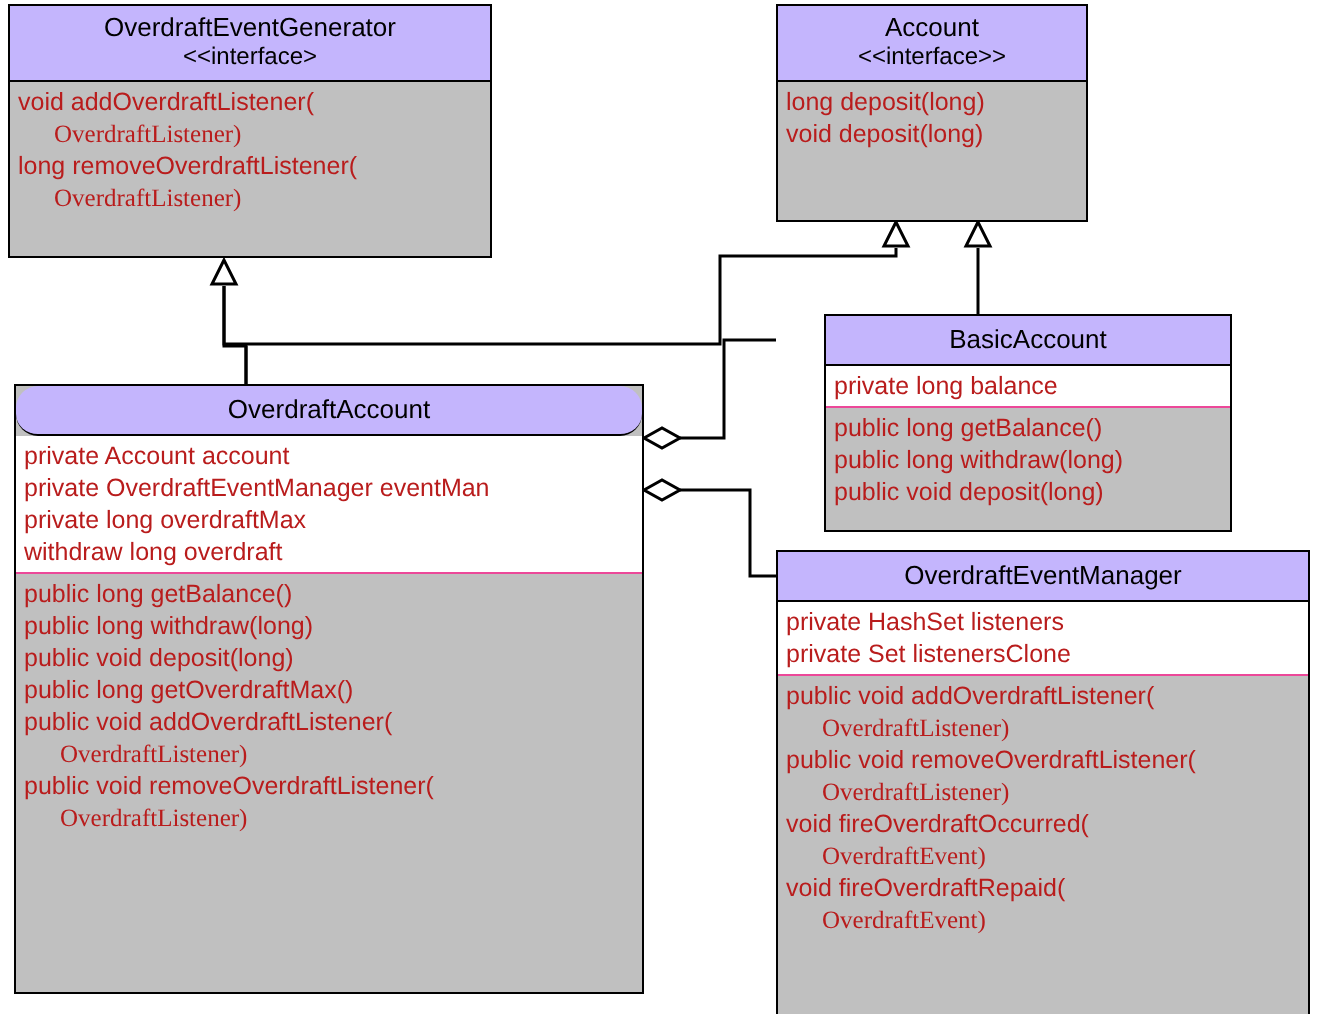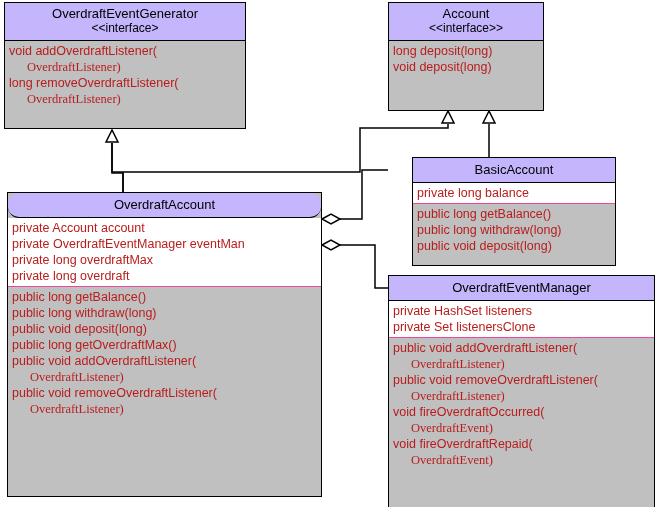--- a/index.html
+++ b/index.html
@@ -131,21 +131,21 @@
   </div>
 
   <div class="uml-class" style="left:7px; top:192px; width:315px; height:305px;">
     <div class="uml-header" style="padding:4px 2px 5px 2px;border-radius:11px;">
       <div class="uml-title">OverdraftAccount</div>
     </div>
     <div class="uml-attrs">
       <div class="uml-line">private Account account</div>
       <div class="uml-line">private OverdraftEventManager eventMan</div>
       <div class="uml-line">private long overdraftMax</div>
-      <div class="uml-line">private long overdraft</div>
+      <div class="uml-line">withdraw long overdraft</div>
     </div>
     <div class="uml-methods">
       <div class="uml-line">public long getBalance()</div>
       <div class="uml-line">public long withdraw(long)</div>
       <div class="uml-line">public void deposit(long)</div>
       <div class="uml-line">public long getOverdraftMax()</div>
       <div class="uml-line">public void addOverdraftListener(</div>
       <div class="uml-line cont">OverdraftListener)</div>
       <div class="uml-line">public void removeOverdraftListener(</div>
       <div class="uml-line cont">OverdraftListener)</div>

